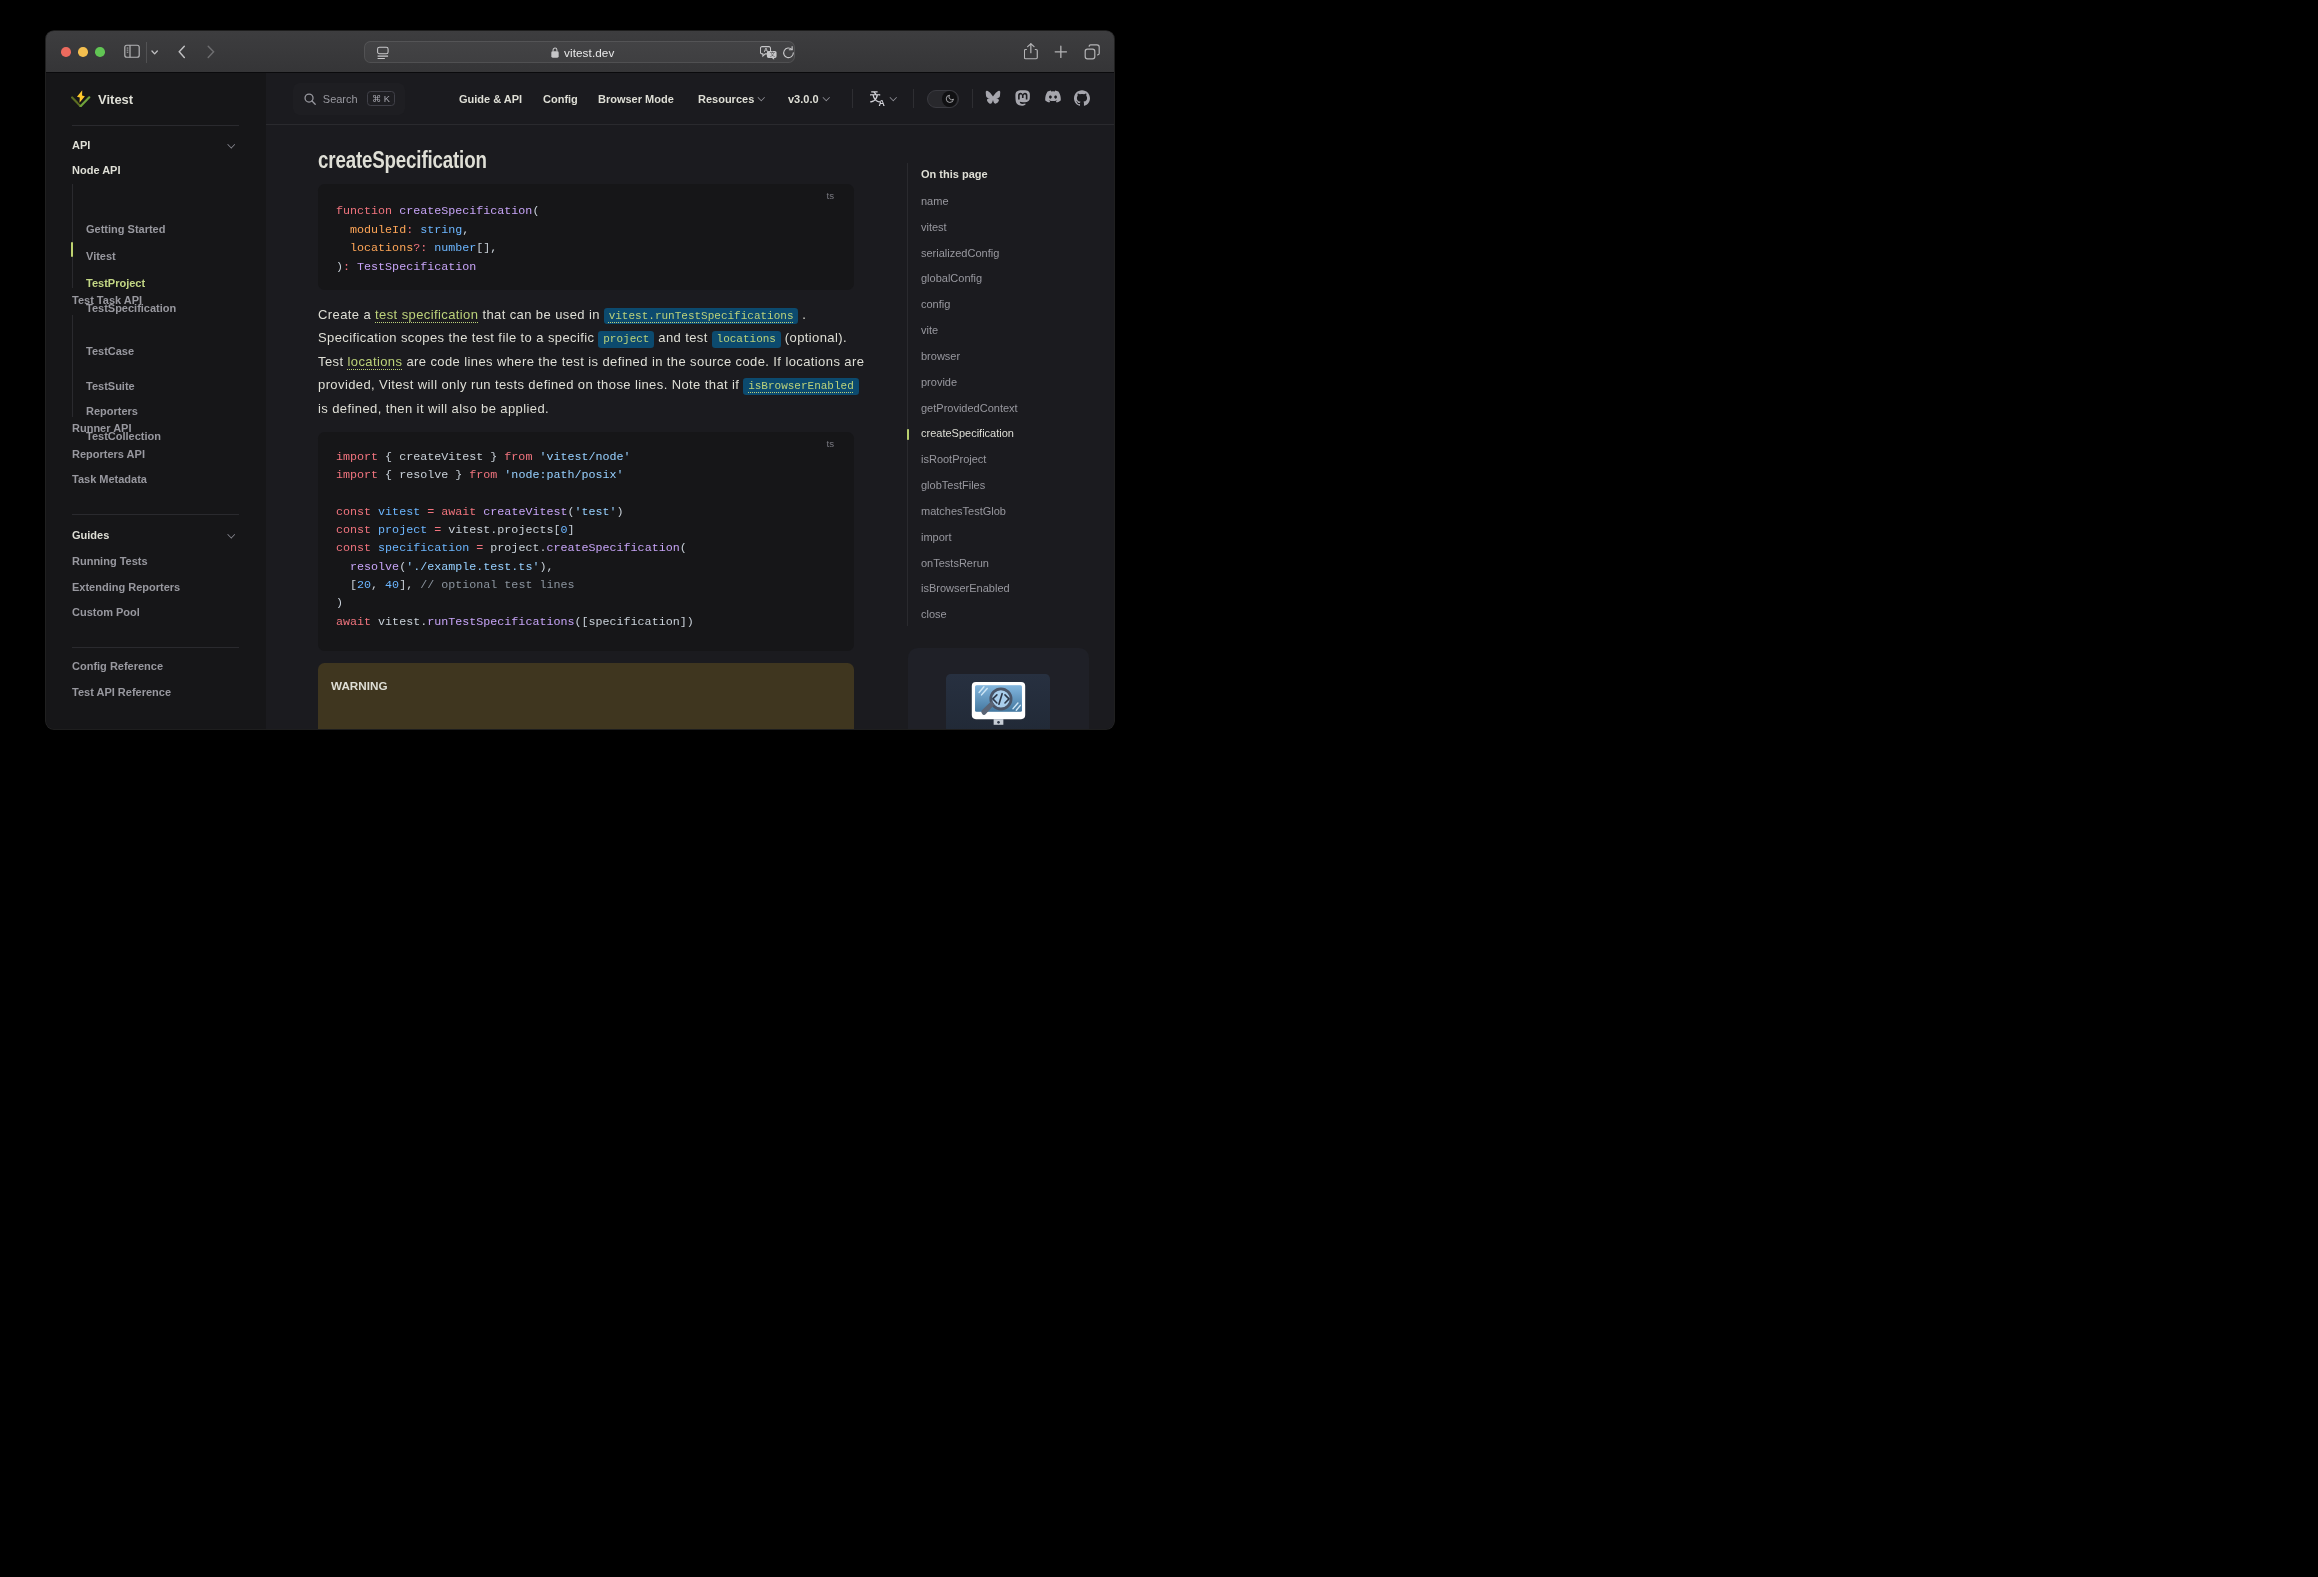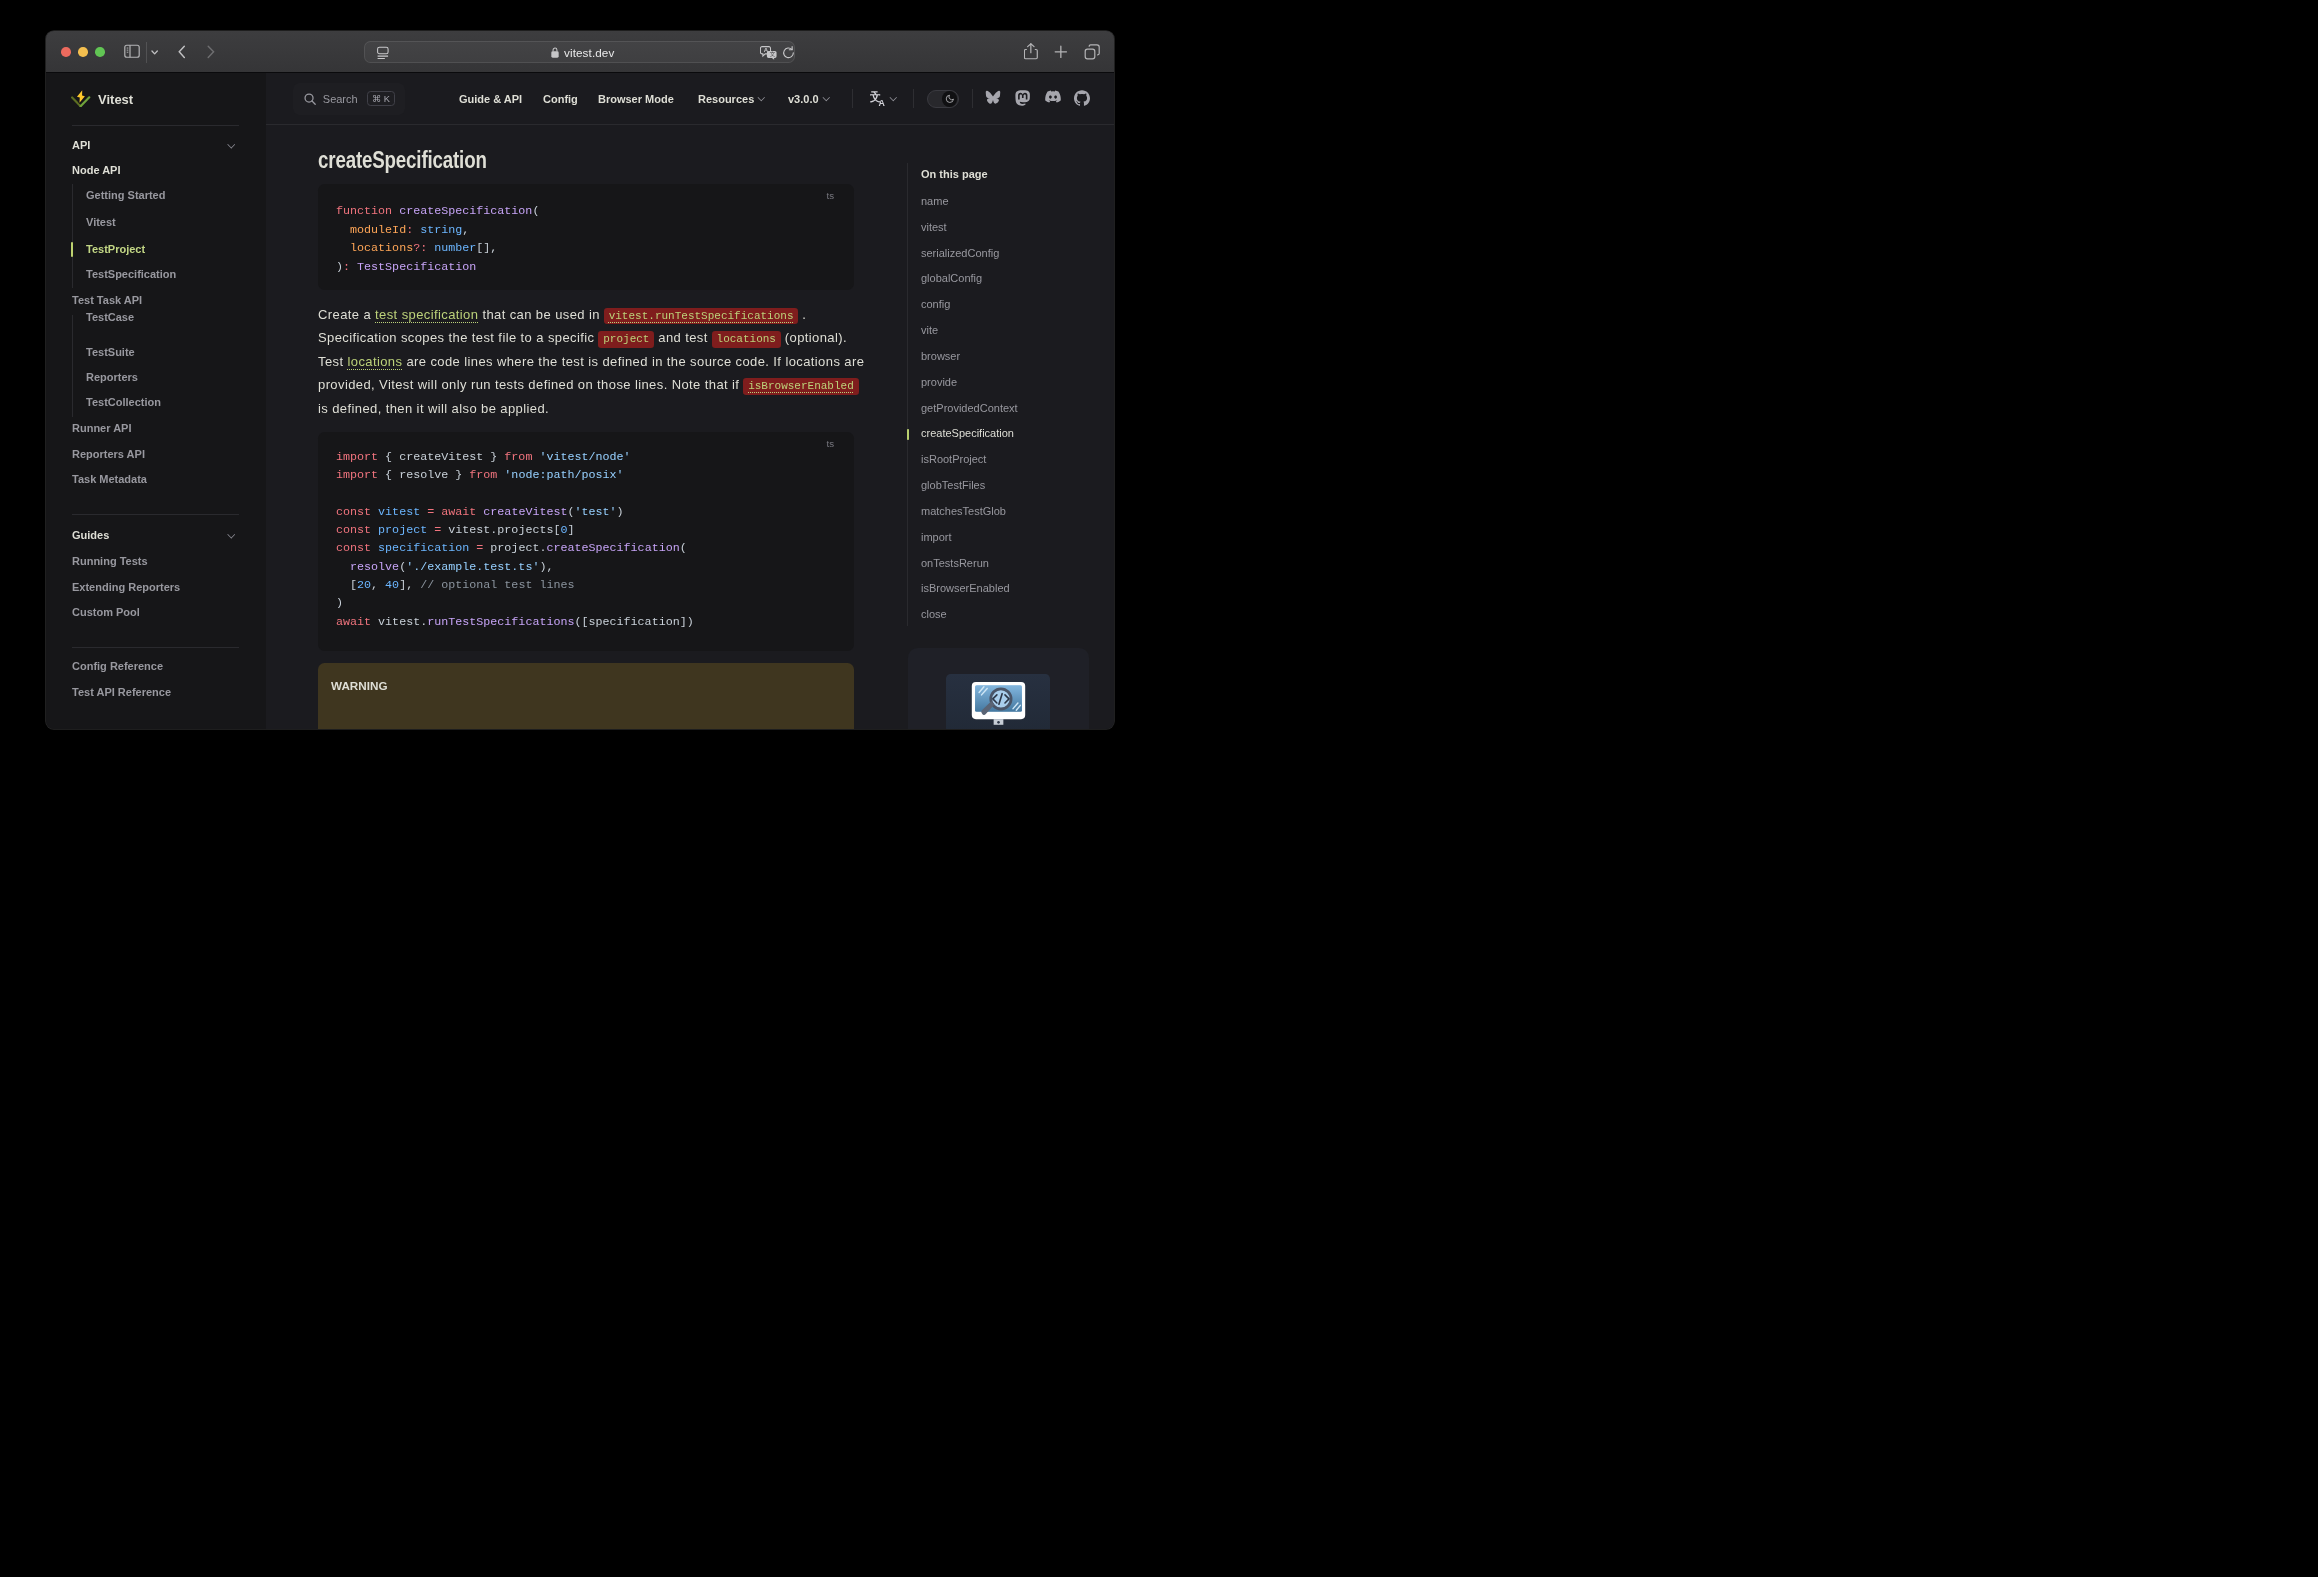--- a/index.html
+++ b/index.html
@@ -34,39 +34,39 @@
   border-bottom:1.3px solid #98989f; transform:rotate(45deg) scale(0.75); margin-left:4px; margin-top:-2.4px; }
 .vsep { position:absolute; top:16px; width:0.8px; height:19.4px; background:#2e2e32; }
 .toggle { position:absolute; left:661px; top:17px; width:32px; height:18px; border-radius:9px;
   background:#28282c; border:0.8px solid #3a3a40; }
 .knob { position:absolute; right:0.8px; top:0.4px; width:15.3px; height:15.3px; border-radius:50%; background:#101012; }
 .socico { position:absolute; top:17.4px; fill:#a6a6ad; }
 
 .sidebar { position:absolute; left:0; top:94px; width:220px; height:604px; background:#161618; }
 .sidebar-top-divider { position:absolute; left:26px; top:-0.4px; width:167px; height:0.8px; background:#2a2a2e; }
 .sbitem { position:absolute; left:26px; font-size:11px; color:#98989f; font-weight:bold; white-space:nowrap; transform:translateY(0.8px); }
-.sbitem.l1 { left:40px; }
+.sbitem.l1 { left:40px;margin-top:34px; }
 .sbitem.sec { color:#dfdfd6; }
 .sbitem.green { color:#c3d785; }
 .sbdiv { position:absolute; left:26px; width:167px; height:0.8px; background:#2a2a2e; }
 .sbguide { position:absolute; left:26px; width:0.8px; background:#2a2a2e; }
 .sbchev { position:absolute; left:182px; width:6.5px; height:6.5px; border-right:1.4px solid #8e8e96;
   border-bottom:1.4px solid #8e8e96; transform:rotate(45deg) scale(0.8); }
 
 .content { position:absolute; left:220px; top:94px; width:848px; height:604px; background:#1b1b1f; }
 h2.doc { position:absolute; left:52px; top:20px; font-size:24px; line-height:29px; font-weight:bold;
   letter-spacing:-0.2px; color:#dfdfd6; transform:scaleX(0.78); transform-origin:left top; white-space:nowrap; }
 .codeblock { position:absolute; left:52px; width:536px; background:#161618; border-radius:6.5px; }
 .codeblock .lang { position:absolute; right:20px; top:5.7px; font-size:9.7px; color:#77777e; }
 .codeblock pre { margin:0; padding:16px 18px; font-family:"Liberation Mono", monospace;
   font-size:11.7px; line-height:18.6px; color:#c9d1d9; }
 .para { position:absolute; left:52px; width:557px; font-size:13px; letter-spacing:0.4px; color:#dfdfd6; }
 .para .ln { height:23.4px; white-space:nowrap; }
 .ilc { font-family:"Liberation Mono", monospace; font-size:11px; letter-spacing:0; color:#bcd27a;
-  background:#7f1d1d; border-radius:3.2px; padding:2.4px 4.8px; }
+  background:#0c4a6e; border-radius:3.2px; padding:2.4px 4.8px; }
 .glink { color:#bcd27a; text-decoration:underline dotted; text-underline-offset:3.2px; text-decoration-thickness:0.8px; }
 .ilc.glink { text-decoration:underline dotted; }
 
 .ck { color:#f1747e; } 
 .cf { color:#c7a4f7; } 
 .cs { color:#96d0ff; } 
 .cc { color:#6cb6ff; } 
 .co { color:#ffa657; } 
 .cm { color:#8b949e; } 
 .warning { position:absolute; left:52px; top:538px; width:536px; height:113px;

